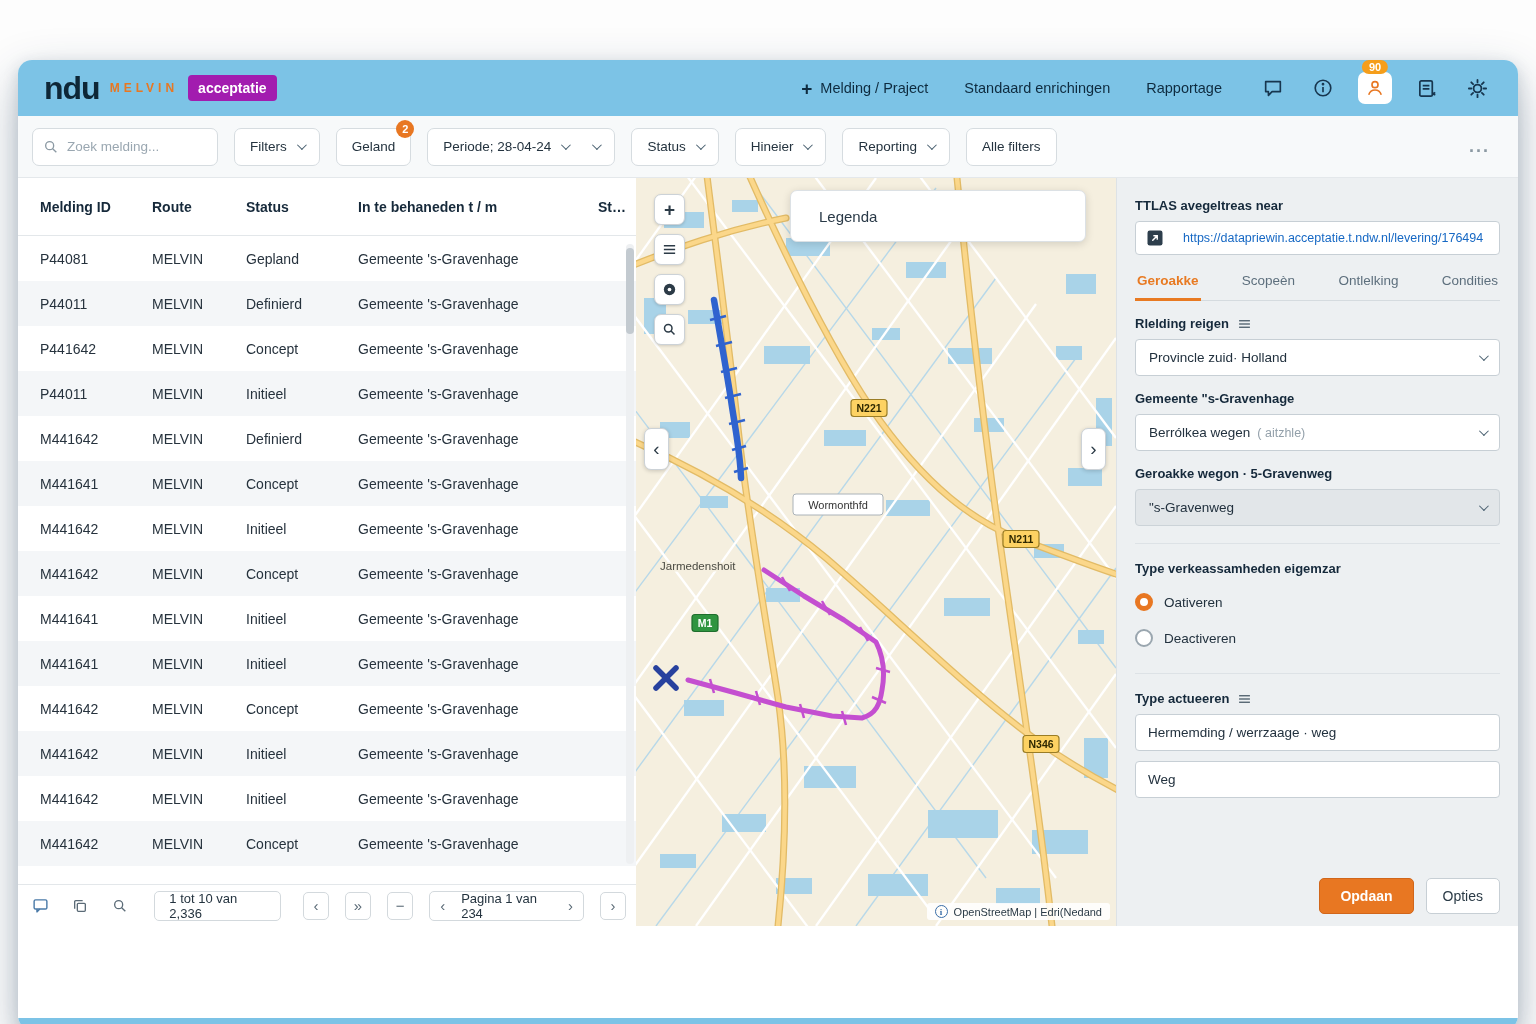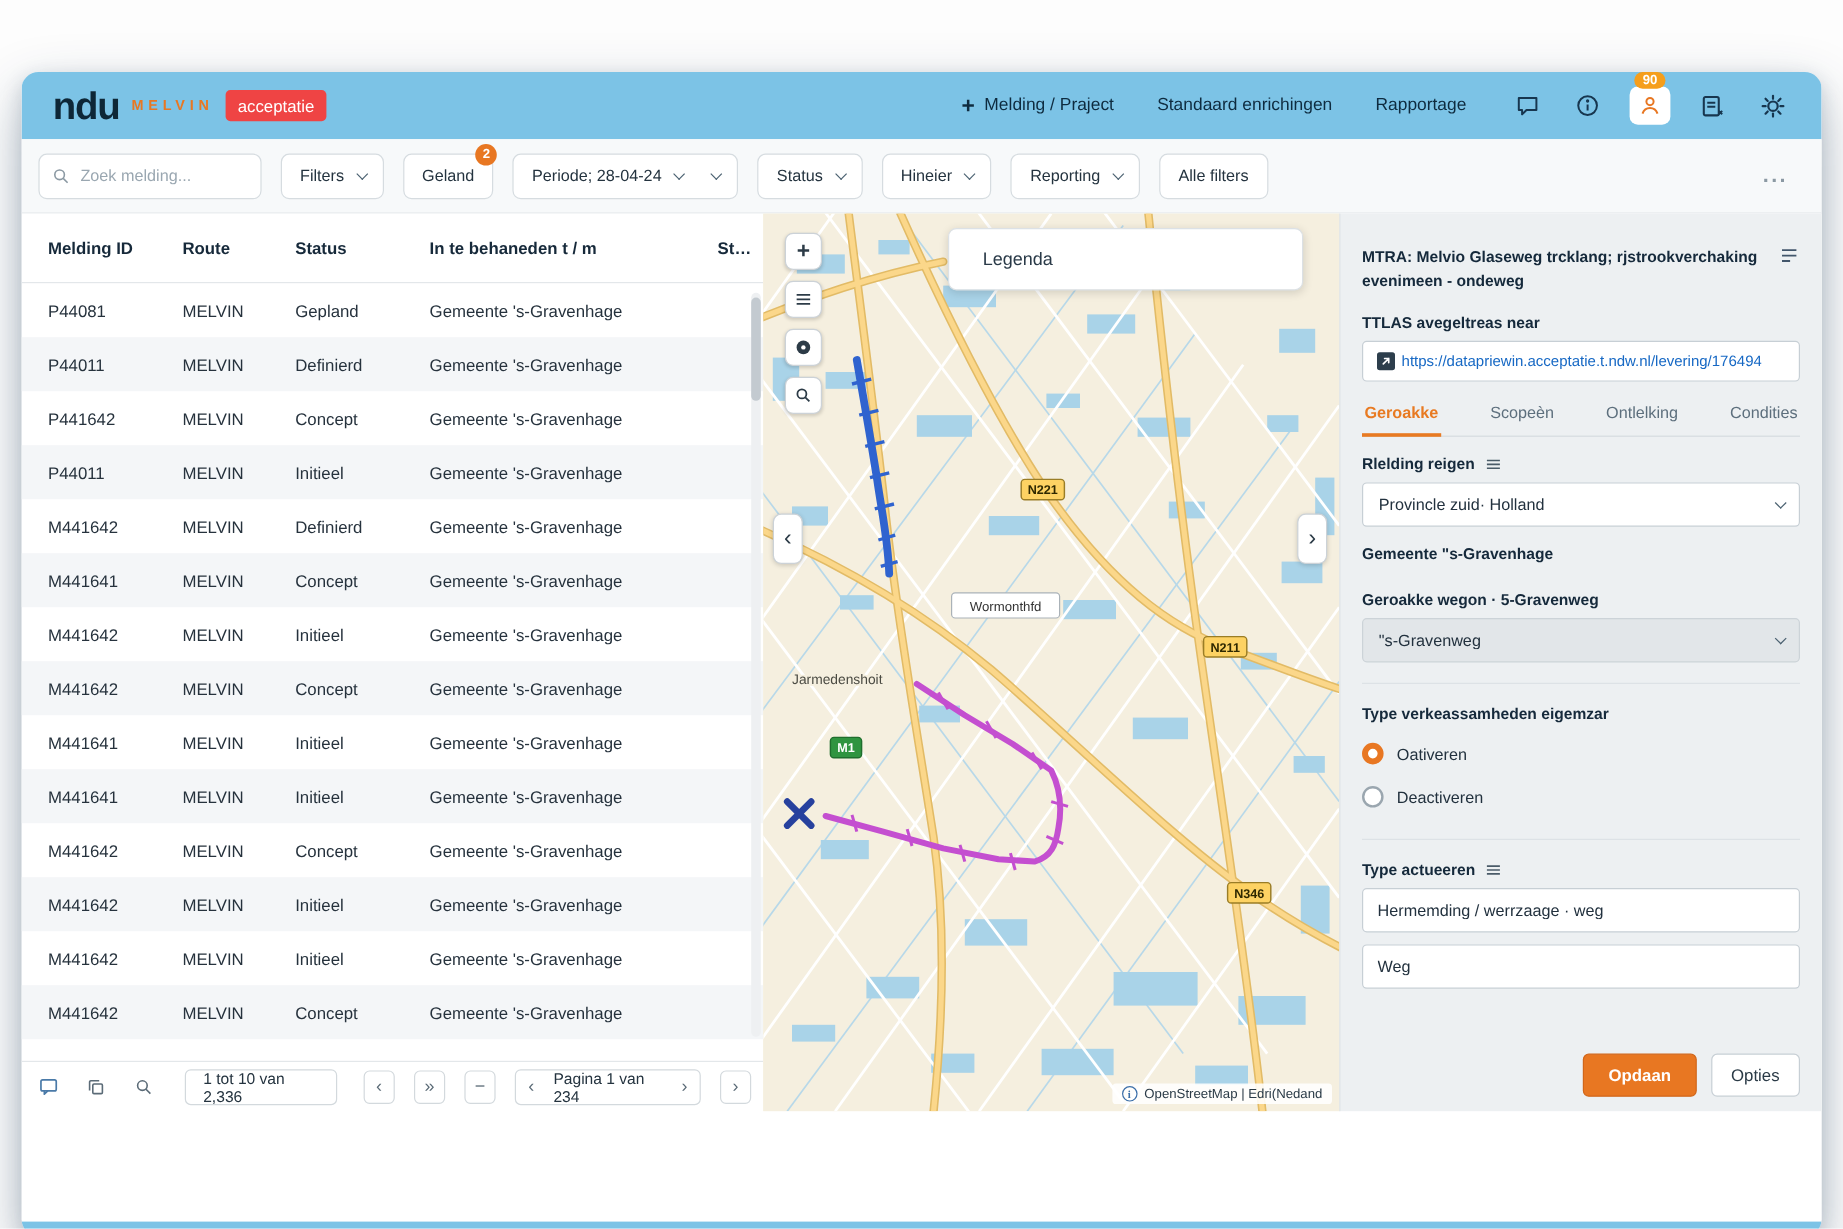--- a/index.html
+++ b/index.html
@@ -6,21 +6,21 @@
   html,body { width:1536px; height:1024px; background:#ffffff; font-family:"Liberation Sans", sans-serif; }
   .stage { position:relative; width:1536px; height:1024px; background:#fdfdfd; overflow:hidden; }
   .window { position:absolute; left:18px; top:60px; width:1500px; height:970px; border-radius:14px;
             background:#fff; overflow:hidden; display:flex; flex-direction:column;
             box-shadow:0 20px 50px rgba(25,55,85,.30), 0 5px 16px rgba(25,55,85,.18); }
 
   
   .app-header { height:56px; background:#7cc3e6; display:flex; align-items:center; padding:0 26px; flex:0 0 auto; }
   .logo { font-size:32px; font-weight:bold; color:#0e2737; letter-spacing:-1px; line-height:1; }
   .brand { margin-left:10px; font-size:12px; font-weight:bold; color:#e87722; letter-spacing:4px; }
-  .env-badge { margin-left:10px; background:#ef4444; color:#fff; font-weight:normal; font-size:14px; padding:5px 10px; border-radius:4px; }
+  .env-badge { margin-left:10px; background:#a21caf; color:#fff; font-weight:bold; font-size:14px; padding:5px 10px; border-radius:4px; }
   .header-nav { margin-left:auto; display:flex; align-items:center; gap:36px; color:#0e2b3f; font-size:14.5px; }
   .nav-item { display:flex; align-items:center; gap:8px; cursor:pointer; white-space:nowrap; }
   .plus-glyph { font-size:19px; font-weight:bold; line-height:1; }
   .header-icons { display:flex; align-items:center; gap:20px; margin-left:36px; }
   .hbtn { width:30px; height:30px; display:flex; align-items:center; justify-content:center; cursor:pointer; }
   .avatar-wrap { position:relative; width:34px; height:32px; background:#fff; border-radius:7px; display:flex; align-items:center; justify-content:center; cursor:pointer; }
   .user-badge { position:absolute; top:-12px; left:50%; transform:translateX(-50%); background:#f59e1b; color:#fff; font-size:11px; font-weight:bold; padding:1px 7px; border-radius:9px; }
 
   
   .filter-bar { height:62px; background:#f7f9fa; border-bottom:1px solid #e4e8eb; display:flex; align-items:center; gap:16px; padding:0 14px; flex:0 0 auto; }
@@ -63,21 +63,21 @@
   .info-dot { width:13px; height:13px; border:1.3px solid #3a6ea8; color:#3a6ea8; border-radius:50%; font-size:9px; font-weight:bold; display:flex; align-items:center; justify-content:center; font-family:"Liberation Serif",serif; }
 
   
   .right-panel { width:402px; height:748px; background:#edf0f2; border-left:1px solid #dde2e6; display:flex; flex-direction:column; padding:14px 18px 12px; }
   .rp-toprow { display:flex; align-items:center; gap:18px; }
   .inzien-btn { display:inline-flex; align-items:center; gap:7px; background:#3c9a44; color:#fff; font-weight:bold; font-size:13px; height:29px; padding:0 12px; border-radius:4px; cursor:pointer; }
   .rp-topicons { margin-left:auto; display:flex; align-items:center; gap:20px; }
   .rp-title-row { display:flex; gap:12px; margin:12px 0 12px; }
   .rp-title { flex:1; font-weight:bold; font-size:13px; line-height:1.5; color:#15293b; }
   .ttlas-label { font-weight:bold; font-size:13px; color:#15293b; margin:6px 0 8px; }
-  .link-box { background:#fff; border:1px solid #c7cfd5; border-radius:4px; height:34px; display:flex; align-items:center; gap:4px; padding:12px 10px; cursor:pointer; }
+  .link-box { background:#fff; border:1px solid #c7cfd5; border-radius:4px; height:34px; display:flex; align-items:center; gap:19px; padding:12px 10px; cursor:pointer; }
   .link-text { font-size:12.5px; color:#1668c4; white-space:nowrap; overflow:hidden; text-overflow:ellipsis; }
   .rp-tabs { margin-top:16px; display:flex; justify-content:space-between; border-bottom:1px solid #d5dbdf; }
   .rp-tab { font-size:13.5px; color:#5d6f7d; padding:2px 2px 10px; cursor:pointer; }
   .rp-tab.active { color:#e87a22; font-weight:bold; border-bottom:3px solid #e87a22; margin-bottom:-1px; }
   .f-label { display:flex; align-items:center; gap:9px; font-size:13px; font-weight:bold; color:#15293b; margin:15px 0 8px; }
   .select { height:37px; background:#fff; border:1px solid #c7cfd5; border-radius:4px; display:flex; align-items:center; padding:0 13px; font-size:13.5px; color:#22313e; cursor:pointer; }
   .select .grow { flex:1; display:flex; align-items:baseline; gap:7px; min-width:0; overflow:hidden; white-space:nowrap; }
   .select .hint { font-size:12.5px; color:#93a0aa; }
   .select.disabled { background:#e2e6e9; border-color:#ccd3d8; }
   .divider { border:none; border-top:1px solid #dde2e6; margin:17px 0 2px; }
@@ -519,28 +519,20 @@
         <span class="map-chev right">›</span>
 
         <div class="attribution">
           <span class="info-dot">i</span>
           <span>OpenStreetMap | Edri(Nedand</span>
         </div>
       </section>
 
       <aside class="right-panel">
 
-        <div class="rp-title-row">
-          <div class="rp-title">MTRA: Melvio Glaseweg trcklang; rjstrookverchaking evenimeen - ondeweg</div>
-          <svg width="18" height="18" viewBox="0 0 24 24" fill="none" stroke="#42566b" stroke-width="2">
-              <line x1="4" y1="6" x2="20" y2="6"></line>
-              <line x1="4" y1="12" x2="20" y2="12"></line>
-              <line x1="4" y1="18" x2="13" y2="18"></line>
-            </svg>
-        </div>
 
         <div class="ttlas-label">TTLAS avegeltreas near</div>
         <div class="link-box">
           <svg width="18" height="18" viewBox="0 0 24 24">
               <rect x="2" y="2" width="20" height="20" rx="3" fill="#2d3e4c"></rect>
               <path d="M9 15l6-6M10.5 9H15v4.5" stroke="#ffffff" stroke-width="1.9" fill="none" stroke-linecap="round"></path>
             </svg>
           <span class="link-text">https://datapriewin.acceptatie.t.ndw.nl/levering/176494</span>
         </div>
 
@@ -562,20 +554,27 @@
         <div class="select">
           <span class="grow">
               <span>Provincle zuid· Holland</span>
             </span>
           <span class="chev"></span>
         </div>
 
         <div class="f-label">
             <span>Gemeente "s-Gravenhage</span>
           </div>
+        <div class="select">
+          <span class="grow">
+            <span>Berrólkea wegen</span>
+            <span class="hint">( aitzhle)</span>
+          </span>
+          <span class="chev"></span>
+        </div>
 
         <div class="f-label">
             <span>Geroakke wegon · 5-Gravenweg</span>
           </div>
         <div class="select disabled">
           <span class="grow">
               <span>"s-Gravenweg</span>
             </span>
           <span class="chev"></span>
         </div>

